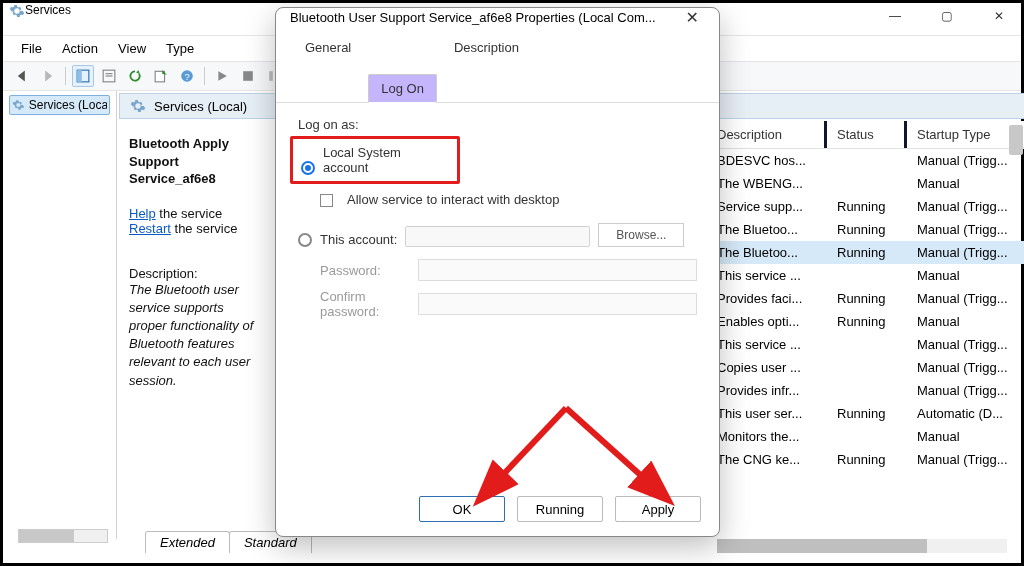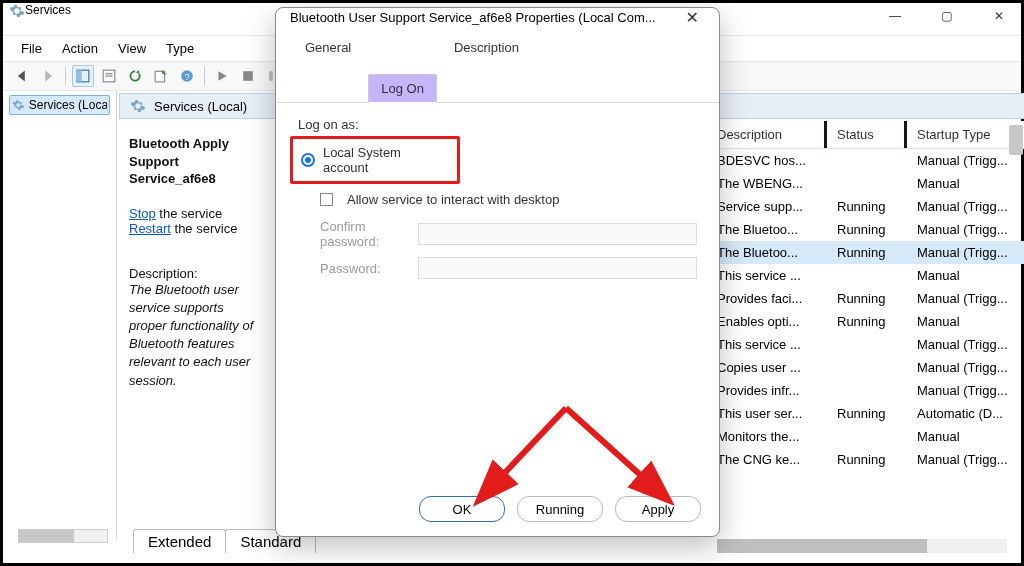--- a/index.html
+++ b/index.html
@@ -27,44 +27,44 @@
   .grid-area { flex:1; overflow:hidden; position:relative;}
   .grid-head { display:flex; background:#fff; border-bottom:1px solid #e1e1e1; font-size:13px; color:#333; position:sticky; top:0;}
   .gh { padding:6px 10px; border-right:3px solid #0f172a;}
   .gh.desc{width:120px} .gh.status{width:80px} .gh.start{width:120px}
   .grid-rows { font-size:13px;}
   .gr { display:flex; height:23px; align-items:center;}
   .gr.selected { background:#d6e9f8;}
   .gc { padding:2px 10px; white-space:nowrap; overflow:hidden; text-overflow:ellipsis;}
   .gc.desc{width:120px} .gc.status{width:80px} .gc.start{width:120px}
   .right-scroll { position:absolute; right:4px; top:4px; width:14px; height:30px; background:#c8c8c8; border-radius:2px;}
-  .bottom-tabs { position:absolute; bottom:10px; left:130px; display:flex; font-size:15px;}
+  .bottom-tabs { position:absolute; bottom:10px; left:142px; display:flex; font-size:13px;font-style:italic;}
   .btab { padding:3px 14px; border:1px solid #bbb; border-bottom:none; background:#fff; border-top-left-radius:3px; border-top-right-radius:3px; margin-right:-1px;}
   .bottom-scroll { position:absolute; bottom:10px; right:14px; width:290px; height:14px; background:#f0f0f0;}
   .bottom-scroll .thumb { position:absolute; left:0; top:0; height:14px; width:210px; background:#bfbfbf;}
   
   .dialog { position:absolute; left:272px; top:4px; width:445px; height:530px; background:#fff; border:1px solid #888; border-radius:8px; box-shadow:0 10px 30px rgba(0,0,0,.25);}
   .dialog .dtitle { display:flex; align-items:center; justify-content:space-between; padding:0 14px 6px; font-size:13px;}
   .dialog .close { font-size:16px; color:#333; padding:0 6px;}
   .dtabs { display:flex; gap:4px; padding:0 16px; font-size:13px; border-bottom:1px solid #ddd;}
   .dtab { padding:6px 12px; color:#333; border:1px solid transparent; position:relative;}
   .dtab.active { border:1px solid #ccc; border-bottom-color:#fff; border-top-left-radius:2px; border-top-right-radius:2px; background:#c4b5fd; top:1px;margin-top:40px;}
   .red-box { border:3px solid #e21b1b; border-radius:2px;}
   .logon-area { padding:14px 22px; font-size:13px; color:#333;}
-  .radio-row { display:flex; align-items:center; gap:8px; padding:4px 0;}
+  .radio-row { display:flex; align-items:flex-end; gap:8px; padding:4px 0;}
   .radio { width:14px; height:14px; border:2px solid #1a73e8; border-radius:50%; display:inline-flex; align-items:center; justify-content:center;}
   .radio.checked::after { content:""; width:6px; height:6px; background:#1a73e8; border-radius:50%;}
   .radio.unchecked { border-color:#888;}
   .checkbox { width:13px; height:13px; border:1px solid #888; background:#fff; display:inline-block; margin-left:22px; margin-right:6px;}
   .field-row { display:flex; align-items:center; gap:10px; margin:8px 0; color:#9a9a9a;}
   .field-row label { width:110px; padding-left:22px;}
   .field-row input { flex:1; height:22px; border:1px solid #ddd; background:#fafafa;}
   .browse-btn { width:86px; height:24px; border:1px solid #ccc; background:#fff; font-size:12px; color:#555;}
   .dialog-buttons { position:absolute; bottom:14px; right:18px; display:flex; gap:12px;}
-  .dbtn { width:86px; height:26px; border:1px solid #bbb; background:#fff; font-size:13px; border-radius:12px;}
+  .dbtn { width:86px; height:26px; border:1px solid #bbb; background:#fff; font-size:13px; border-radius:2px;}
   .dbtn.primary { border-color:#2f6fb0;}
   
   .arrow { position:absolute; pointer-events:none; }
   svg.gear-icon path { fill:#7aa6cc;}
   .flex-row { display:flex;}
 </style>
 </head>
 <body>
 
 <div class="outer-border">
@@ -174,21 +174,21 @@
         <span>Services (Local)</span>
       </div>
 
       <div class="flex-row" style="flex:1;">
         <div class="detail-pane">
           <div class="svc-name">
             <span>Bluetooth Apply Support</span><br>
             <span>Service_af6e8</span>
           </div>
           <div style="height:18px"></div>
-          <div><a href="#">Stop</a><span> the service</span></div>
+          <div><a href="#">Help</a><span> the service</span></div>
           <div><a href="#">Restart</a><span> the service</span></div>
           <div style="height:30px"></div>
           <div>Description:</div>
           <div style="line-height:1.4;font-style:italic;">The Bluetooth user service supports proper functionality of Bluetooth features relevant to each user session.</div>
         </div>
 
         <div class="grid-area" style="flex:1; margin-left:440px;">
           <div class="grid-head">
             <div class="gh desc">Description</div>
             <div class="gh status">Status</div>
@@ -297,26 +297,32 @@
     <div class="logon-area">
       <div>Log on as:</div>
       <div class="radio-row red-box" style="padding:6px 8px; margin:4px -8px; width:170px;">
         <span class="radio checked"></span>
         <span>Local System account</span>
       </div>
       <div class="radio-row" style="padding-left:0;">
         <span class="checkbox"></span>
         <span>Allow service to interact with desktop</span>
       </div>
+      <div class="radio-row" style="margin-top:8px;">
+        <span class="radio unchecked"></span>
+        <span>This account:</span>
+        <input type="text" disabled="" style="">
+        <button class="browse-btn" disabled="">Browse...</button>
+      </div>
+      <div class="field-row">
+        <label>Password:</label>
+        <input type="password" disabled="" style="">
+      </div>
       <div class="field-row">
         <label>Confirm password:</label>
-        <input type="password" disabled="" style="">
-      </div>
-      <div class="field-row">
-        <label>Password:</label>
         <input type="password" disabled="" style="">
       </div>
     </div>
     <div class="dialog-buttons">
       <button class="dbtn primary">OK</button>
       <button class="dbtn">Running</button>
       <button class="dbtn">Apply</button>
     </div>
 
     <svg class="arrow" style="left:180px; top:390px;" width="120" height="120">

